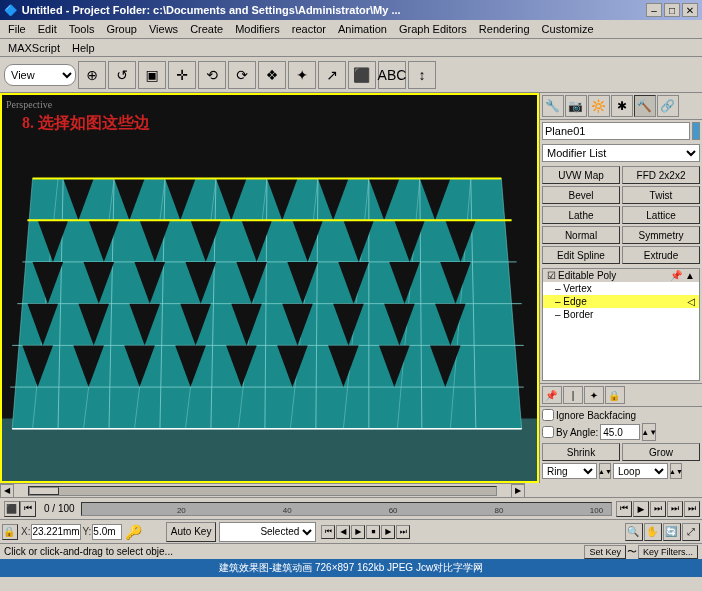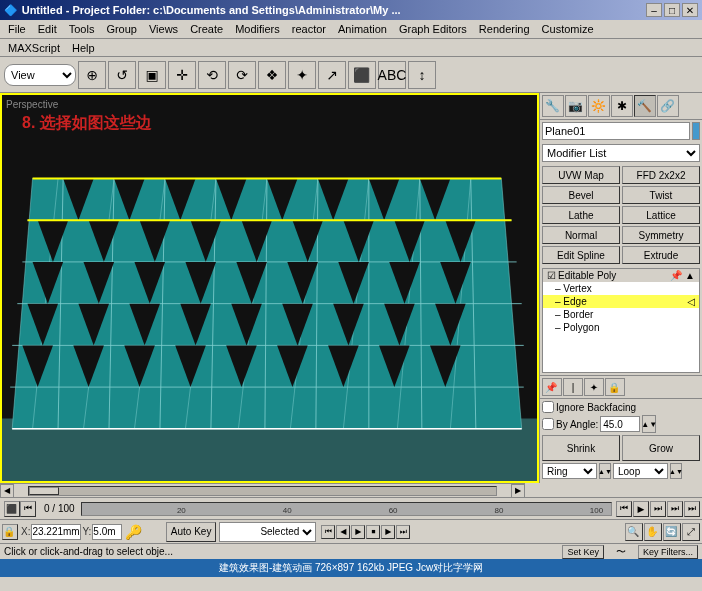--- a/index.html
+++ b/index.html
@@ -73,20 +73,21 @@
       height: calc(591px - 20px - 19px - 18px - 36px - 20px - 28px - 18px);
     }
 
     
     #viewport {
       flex: 1;
       background: #1a1a1a;
       position: relative;
       border: 2px solid #ffff00;
       overflow: hidden;
+      font-family: Liberation Serif, serif;
     }
     #viewport-label {
       position: absolute;
       top: 4px; left: 4px;
       color: #888;
       font-size: 10px;
       z-index: 2;
     }
     #viewport-instruction {
       position: absolute;
@@ -210,21 +211,21 @@
       font-size: 10px;
       gap: 2px;
     }
     .prop-checkbox { width: 12px; height: 12px; }
     .prop-input {
       width: 50px; height: 16px; background: #fff; border: 1px solid #888;
       font-size: 10px; padding: 0 2px;
     }
     .prop-label { font-size: 10px; white-space: nowrap; }
     .prop-btn {
-      flex: 1; height: 26px; background: #d4d0c8; border: 1px outset #888;
+      flex: 1; height: 18px; background: #d4d0c8; border: 1px outset #888;
       font-size: 10px; cursor: pointer;
     }
     .prop-select {
       height: 16px; background: #fff; border: 1px solid #888; font-size: 10px;
     }
     .spin-btn {
       width: 14px; height: 18px; background: #d4d0c8; border: 1px solid #888;
       font-size: 8px; cursor: pointer; display: flex; flex-direction: column;
       align-items: center; justify-content: center;
     }
@@ -251,21 +252,21 @@
     }
 
     #status-bar {
       height: 18px;
       background: #d4d0c8;
       border-top: 1px solid #888;
       display: flex;
       align-items: center;
       padding: 0 4px;
       font-size: 10px;
-      gap: 12px;
+      gap: 1px;
     }
     .nav-btn {
       width: 18px; height: 18px; background: #d4d0c8;
       border: 1px outset #888; font-size: 10px; cursor: pointer;
       display: flex; align-items: center; justify-content: center;
     }
 
     
     #watermark {
       height: 18px;
@@ -522,24 +523,20 @@
       </div>
       <div class="stack-item selected" style="background:#ffff55;">
         <span>– </span>
         <span>Edge</span>
         <span style="float:right;">◁</span>
       </div>
       <div class="stack-item">
         <span>– </span>
         <span>Border</span>
       </div>
-      <div class="stack-item">
-        <span>– </span>
-        <span>Polygon</span>
-      </div>
     </div>
 
     <div id="stack-toolbar">
       <div class="stack-tb-btn">📌</div>
       <div class="stack-tb-btn">|</div>
       <div class="stack-tb-btn">✦</div>
       <div class="stack-tb-btn">🔒</div>
     </div>
 
     <div id="properties">

